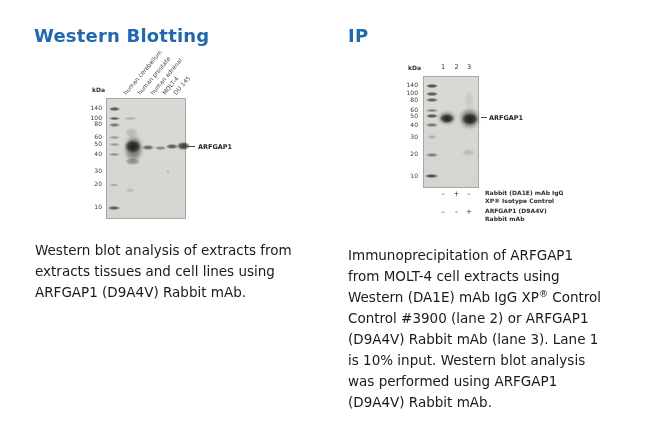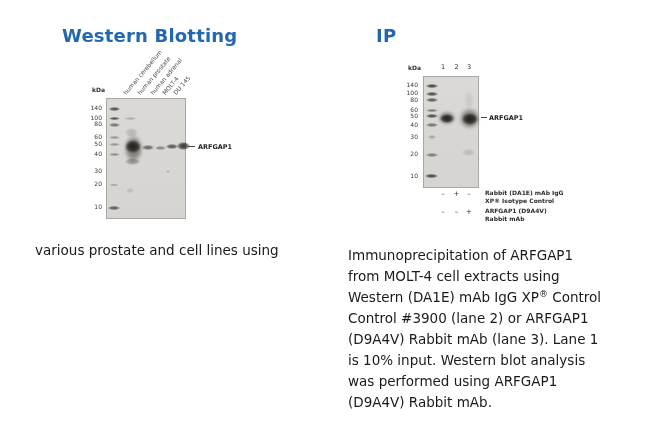--- a/index.html
+++ b/index.html
@@ -3,21 +3,21 @@
 <meta charset="utf-8">
 <style>
   * { margin:0; padding:0; box-sizing:border-box; }
   body { background:#ffffff; }
   .page {
     position:relative; width:651px; height:427px; background:#ffffff;
     font-family:"DejaVu Sans", sans-serif; overflow:hidden;
   }
   .panel-title {
     position:absolute; font-size:18px; font-weight:bold; color:#2268ae;
-    letter-spacing:0.2px; white-space:nowrap;margin-left:28px;
+    letter-spacing:0.2px; white-space:nowrap;
   }
   .caption {
     position:absolute; font-size:13.5px; line-height:21px; color:#1a1a1a;
   }
   .caption .sup { font-size:9px; vertical-align:super; line-height:0; }
   .gel {
     position:absolute; background:linear-gradient(#dbd9d6,#d6d4d1);
     border:1px solid #a9a7a4;
   }
   .band {
@@ -93,21 +93,23 @@
       <div class="band" style="--a:.20; left:59px;  top:70.5px; width:3.5px;  height:3.5px;"></div>
       <div class="band" style="--a:.68; left:59px;  top:44.5px; width:11.5px; height:5.5px;"></div>
       <div class="band" style="--a:.85; left:70px;  top:43px;   width:12.5px; height:7.5px;"></div>
     </div>
 
     <div class="dash" style="left:188px; top:146px; width:7px;"></div>
     <div class="band-label" style="left:198px; top:142.5px;">ARFGAP1</div>
   </div>
 
   <div class="caption" style="left:35px; top:240px; width:300px;">
-    <div>various prostate and cell lines using</div>
+    <div>Western blot analysis of extracts from</div>
+    <div>extracts tissues and cell lines using</div>
+    <div>ARFGAP1 (D9A4V) Rabbit mAb.</div>
   </div>
 
   <div class="panel-title" style="left:348px; top:25px;">IP</div>
 
   <div>
 
     <div class="kda" style="left:408px; top:64px;">kDa</div>
 
     <div class="lane-num" style="left:439px;   top:64px;">1</div>
     <div class="lane-num" style="left:452.5px; top:64px;">2</div>

